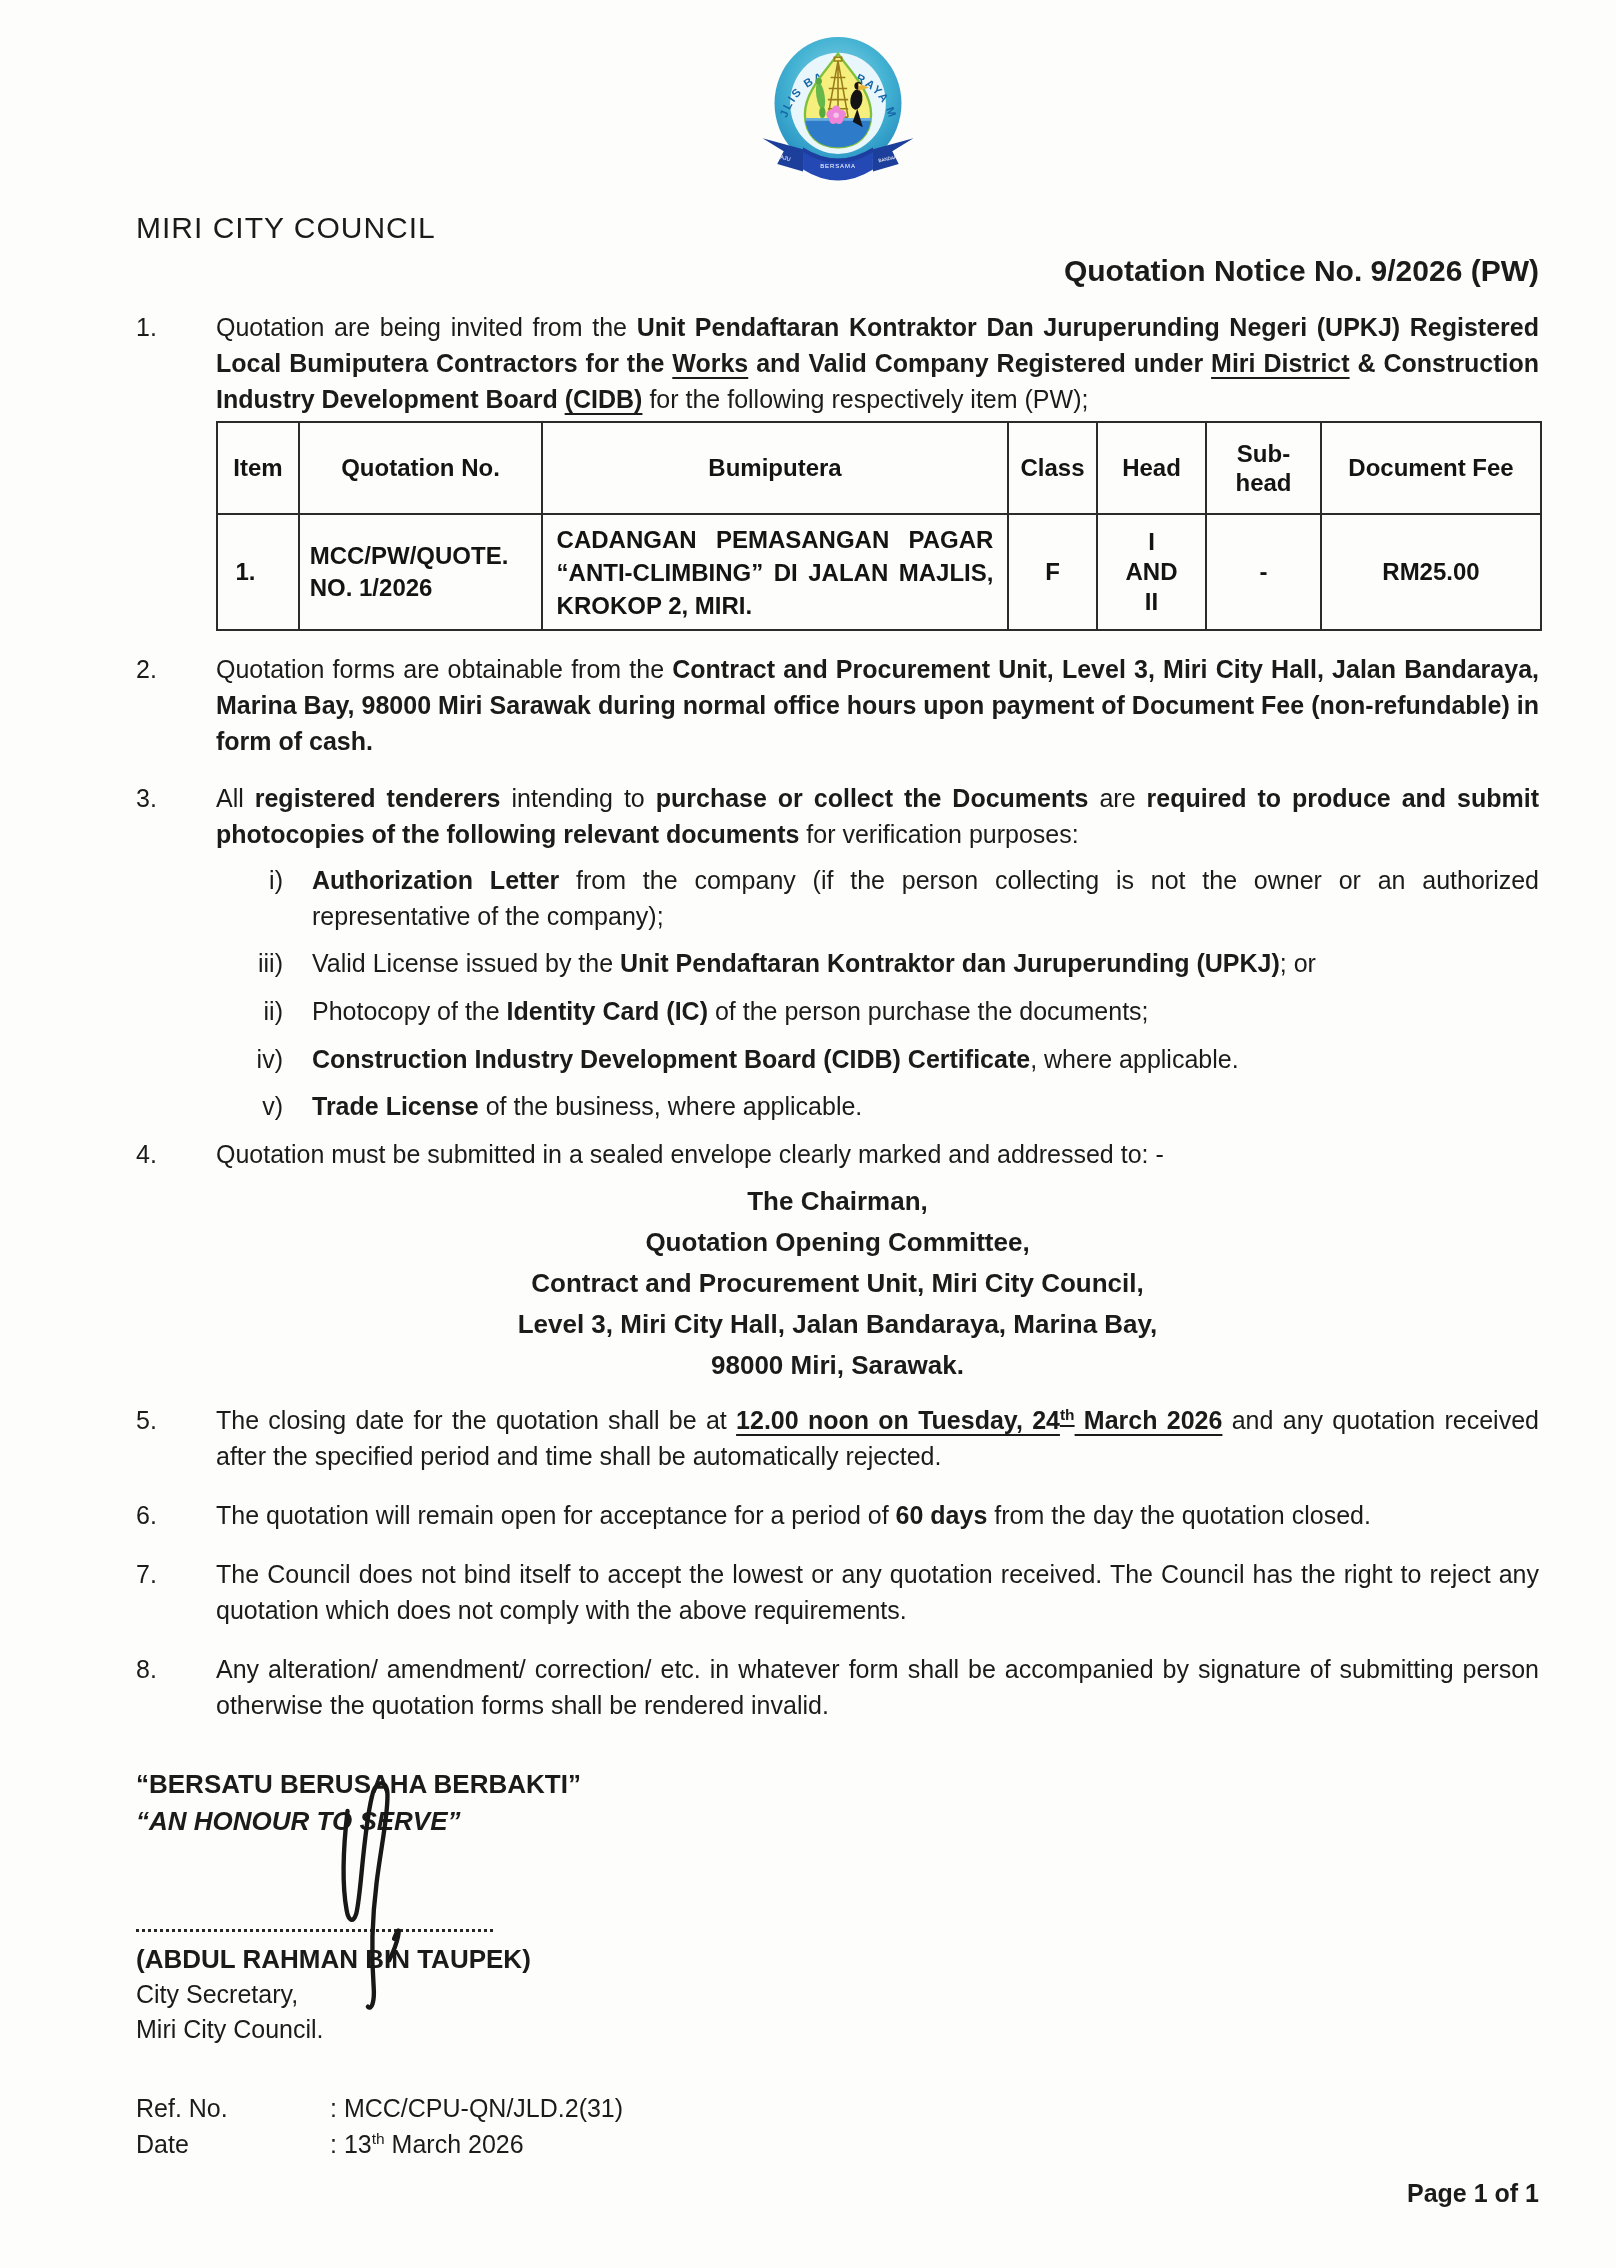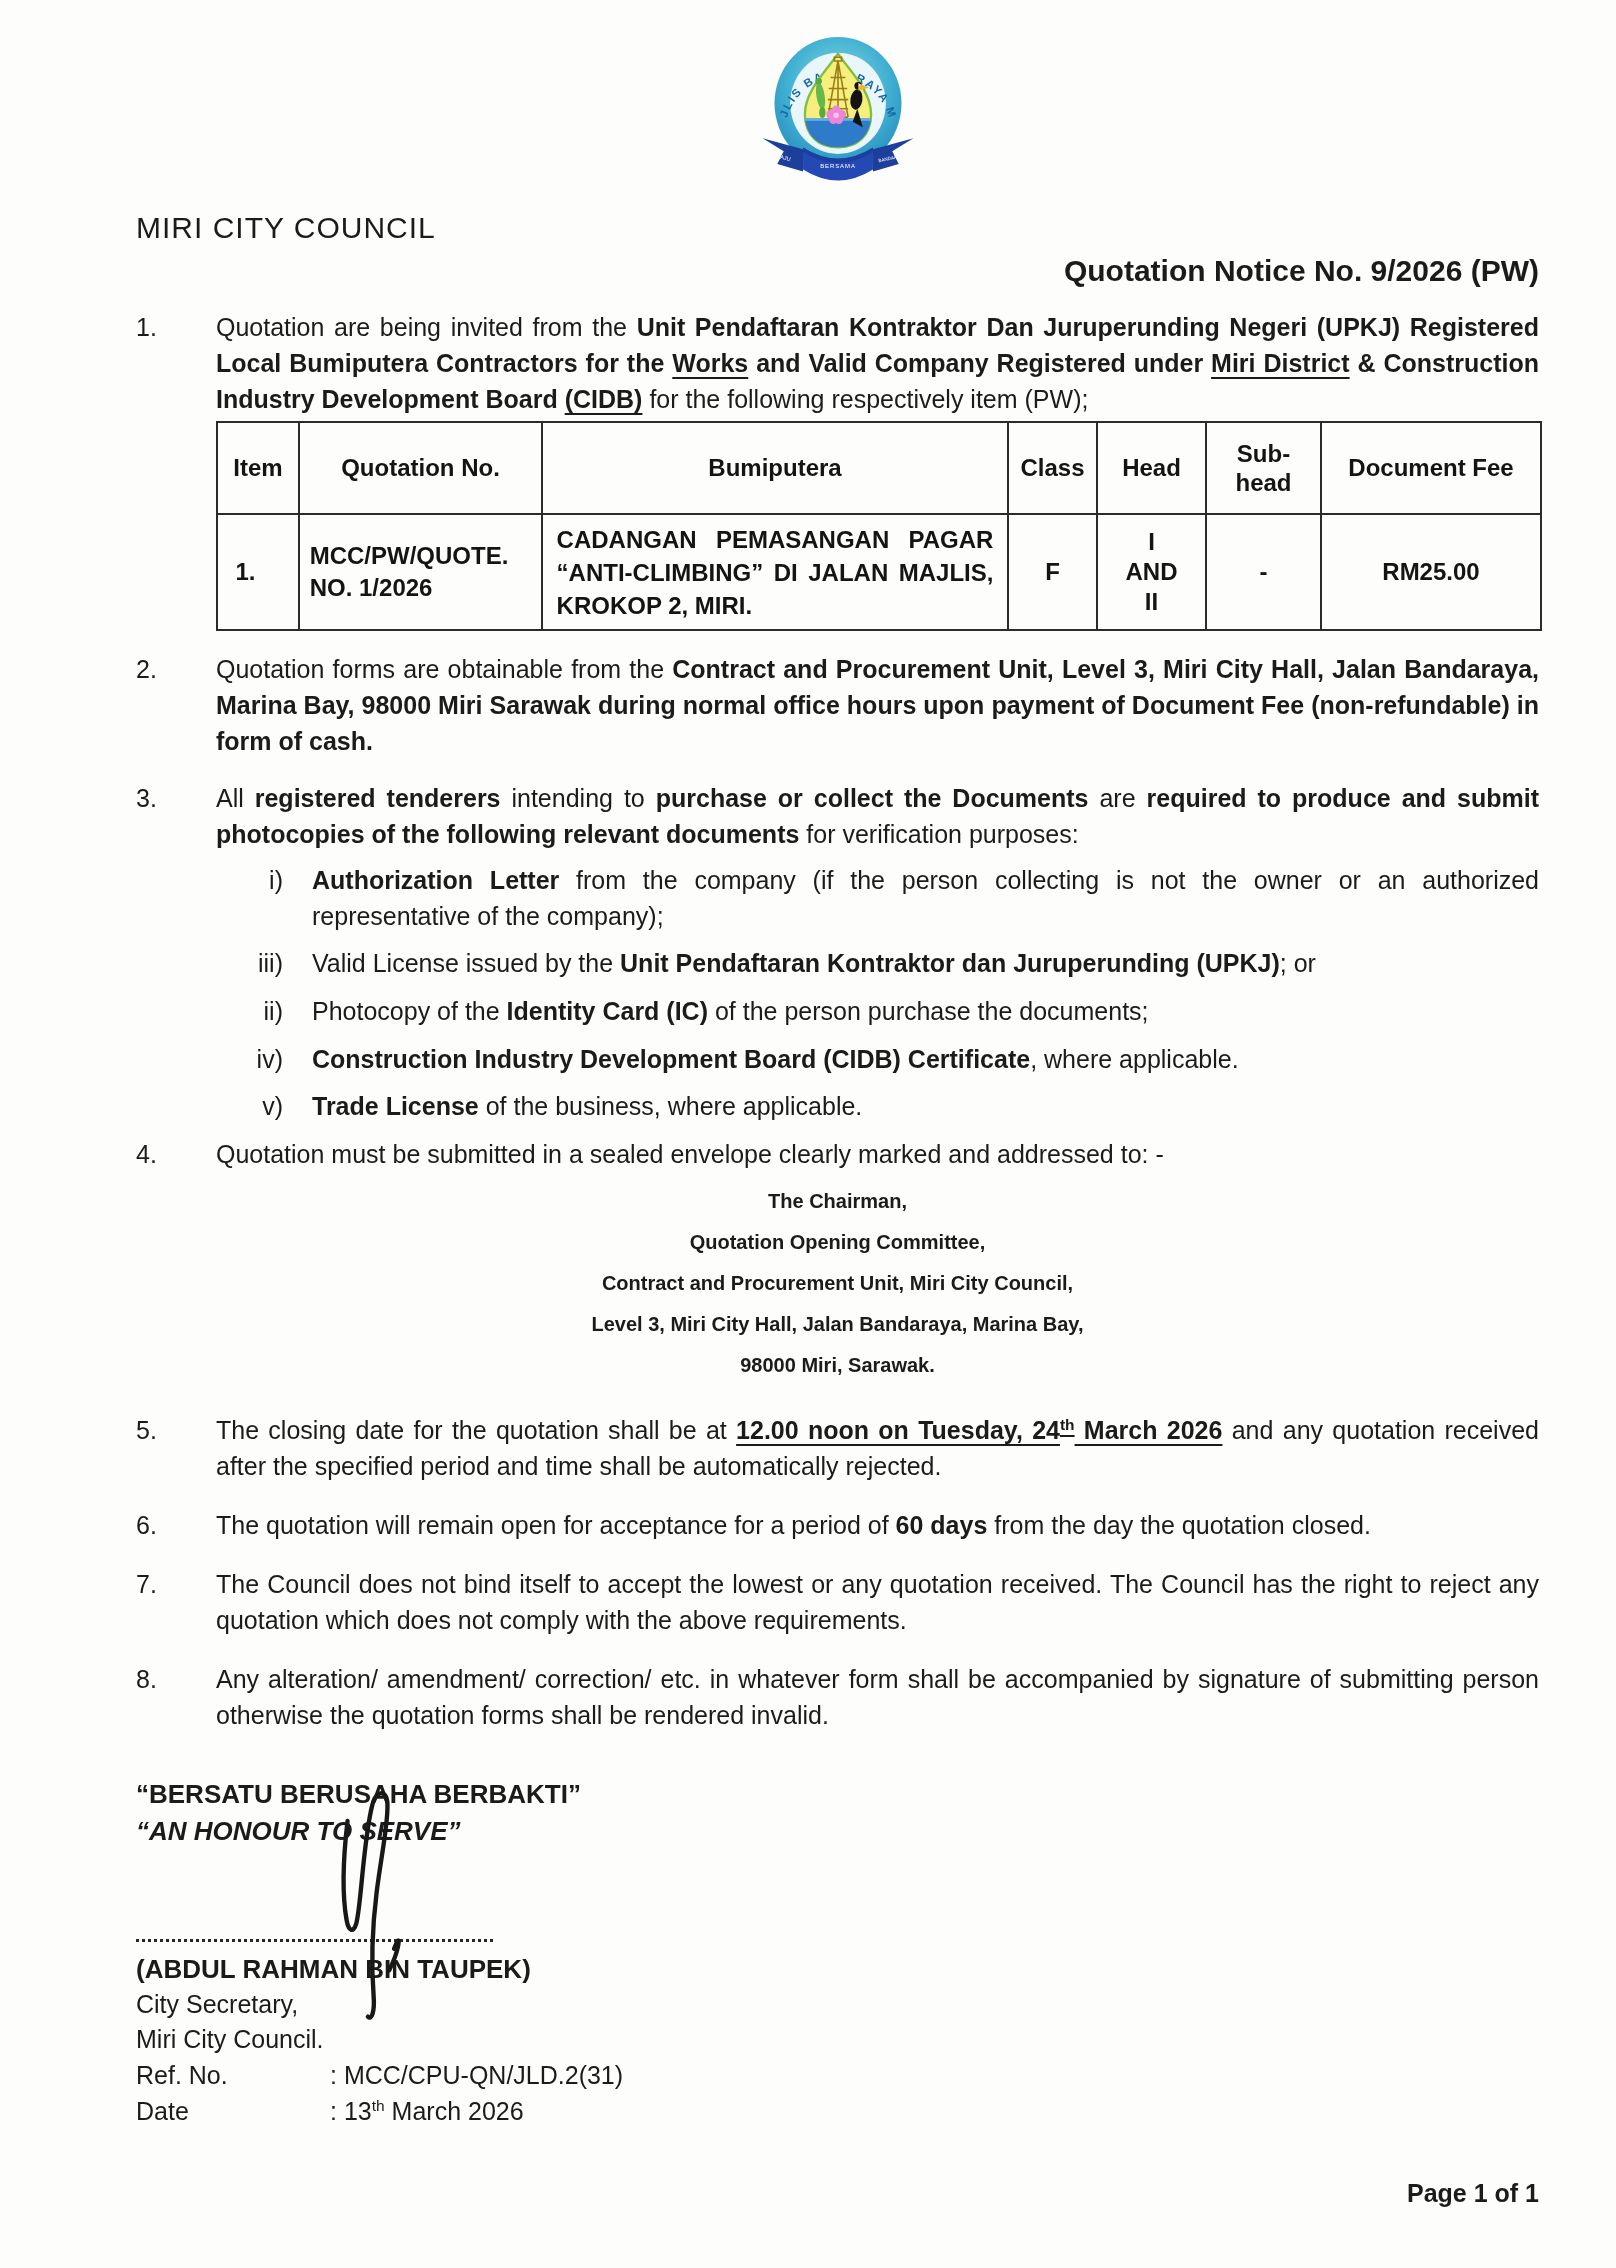--- a/index.html
+++ b/index.html
@@ -39,32 +39,32 @@
   .cell-center { text-align:center; }
   .head-line { display:block; line-height:30px; text-align:center; }
 
   
   .sublist { margin-bottom:9.7px; }
   .sub { display:flex; font-size:25px; line-height:36px; margin-bottom:11.6px; }
   .sub .m { flex:0 0 147px; text-align:right; }
   .sub .t { flex:1; padding-left:29px; text-align:justify; }
 
   
-  .addr { text-align:center; font-weight:700; font-size:20px; line-height:41px; margin-bottom:26px; }
+  .addr { text-align:center; font-weight:700; font-size:26px; line-height:41px; margin-bottom:16px; }
 
   
   .bottom-block { margin-top:43px; }
   .motto1 { font-weight:700; font-size:26px; line-height:37px; }
   .motto2 { font-weight:700; font-style:italic; font-size:26px; line-height:37px; }
   .sig-area { position:relative; margin-top:89px; }
   .sig-dots { width:357px; border-bottom:3.9px dotted #272727; height:0; }
   .sig-mark { position:absolute; left:155px; top:-153px; pointer-events:none; }
   .sig-name { font-weight:700; font-size:26px; margin-top:9.7px; line-height:35px; }
   .sig-role, .sig-org { font-size:25px; line-height:35px; }
-  .ref-block { }
+  .ref-block { margin-top:43px; }
   .refrow { display:flex; font-size:25px; line-height:36px; }
   .reflabel { flex:0 0 194px; }
 
   .pageno { position:absolute; right:78px; top:2179px; font-weight:700; font-size:25px; }
 
   svg text { font-family:"Liberation Sans","DejaVu Sans",sans-serif; }
 </style>
 </head>
 <body>
 

